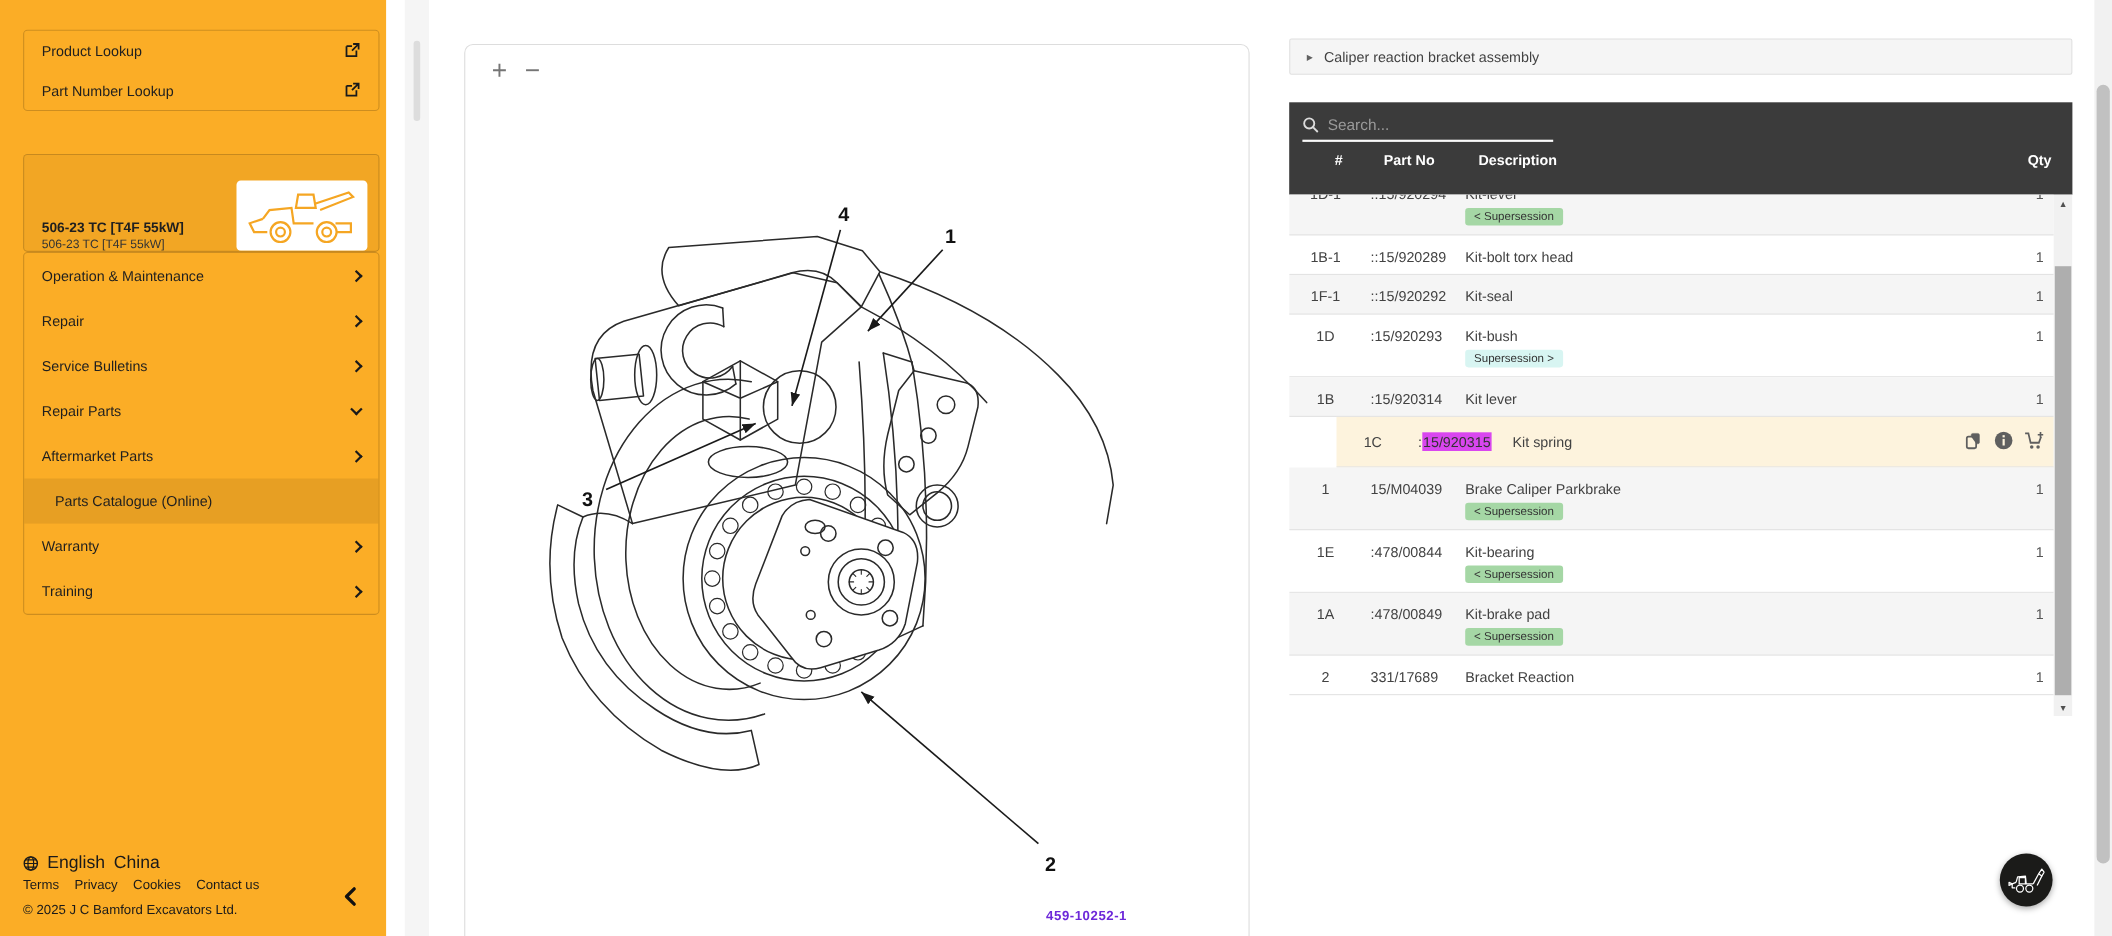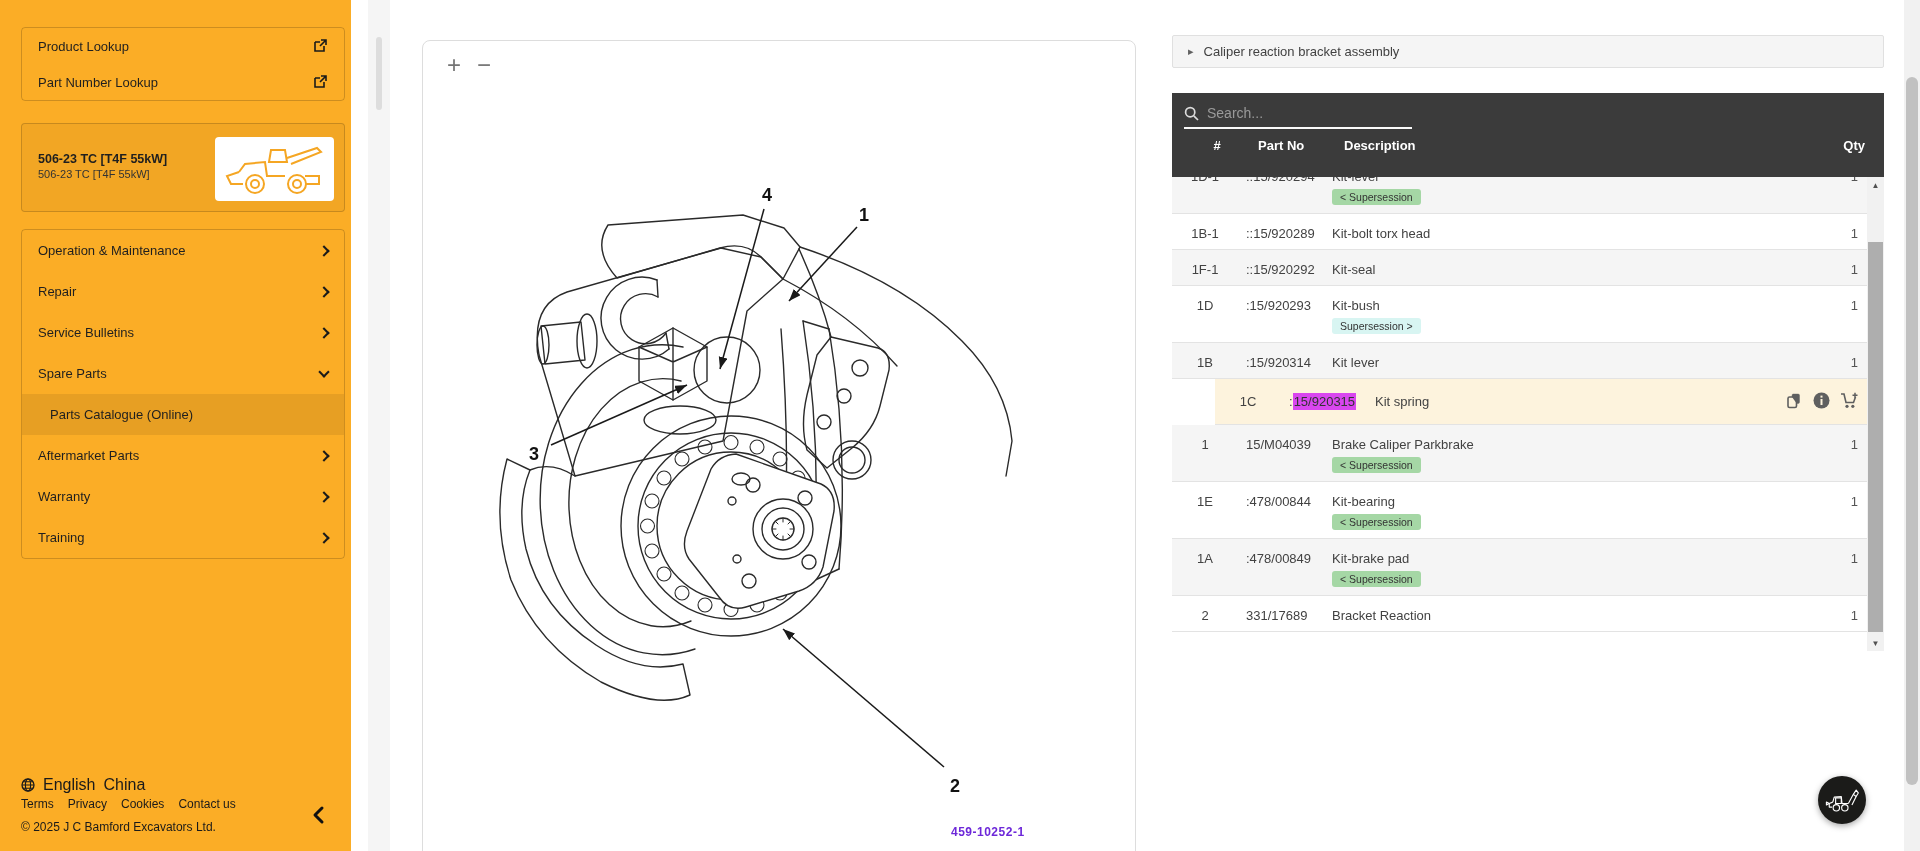--- a/index.html
+++ b/index.html
@@ -6,21 +6,21 @@
   html,body { width:1920px; height:851px; overflow:hidden; background:#fff;
               font-family:"Liberation Sans", sans-serif; }
   .app { position:relative; width:1920px; height:851px; }
 
   
   .sidebar { position:absolute; left:0; top:0; width:351px; height:851px; background:#FBAD26; }
   .card { position:absolute; left:21px; width:324px; border:1px solid rgba(0,0,0,0.18); border-radius:4px; overflow:hidden; }
   .lookup-card { top:27px; }
   .lookup-item { display:flex; align-items:center; justify-content:space-between; padding:10px 16px; font-size:13px; color:#1f1f1f; cursor:pointer; }
   .lookup-item svg { flex:0 0 auto; }
-  .machine-card { top:123px; height:89px; background:rgba(0,0,0,0.035); display:flex; align-items:flex-start; }
+  .machine-card { top:140px; height:89px; background:rgba(0,0,0,0.035); display:flex; align-items:flex-end; }
   .machine-text { padding:28px 0 0 16px; flex:1; }
   .machine-title { font-size:12.5px; font-weight:bold; color:#1f1f1f; }
   .machine-subtitle { font-size:11px; color:#333; margin-top:2px; }
   .machine-img { margin:13px 10px 0 0; width:119px; height:64px; background:#fff; border-radius:4px; display:flex; align-items:center; justify-content:center; }
   .menu-card { top:229px; }
   .menu-item { display:flex; align-items:center; justify-content:space-between; height:41px; padding:0 16px; font-size:13px; color:#1f1f1f; cursor:pointer; }
   .menu-item.selected { background:rgba(0,0,0,0.08); }
   .menu-item.indent { padding-left:28px; }
   .chev { width:8px; height:8px; border-right:2px solid #1a1a1a; border-bottom:2px solid #1a1a1a; transform:rotate(-45deg); margin-top:0; }
   .chev.down { transform:rotate(45deg); margin-top:-4px; }
@@ -134,30 +134,30 @@
         </div>
         <div class="menu-item">
           <span>Repair</span>
           <span class="chev right"></span>
         </div>
         <div class="menu-item">
           <span>Service Bulletins</span>
           <span class="chev right"></span>
         </div>
         <div class="menu-item">
-          <span>Spare Parts</span>
+          <span>Repair Parts</span>
           <span class="chev down"></span>
+        </div>
+        <div class="menu-item">
+          <span>Aftermarket Parts</span>
+          <span class="chev right"></span>
         </div>
         <div class="menu-item selected indent">
           <span>Parts Catalogue (Online)</span>
 
-        </div>
-        <div class="menu-item">
-          <span>Aftermarket Parts</span>
-          <span class="chev right"></span>
         </div>
         <div class="menu-item">
           <span>Warranty</span>
           <span class="chev right"></span>
         </div>
         <div class="menu-item">
           <span>Training</span>
           <span class="chev right"></span>
         </div>
     </div>

